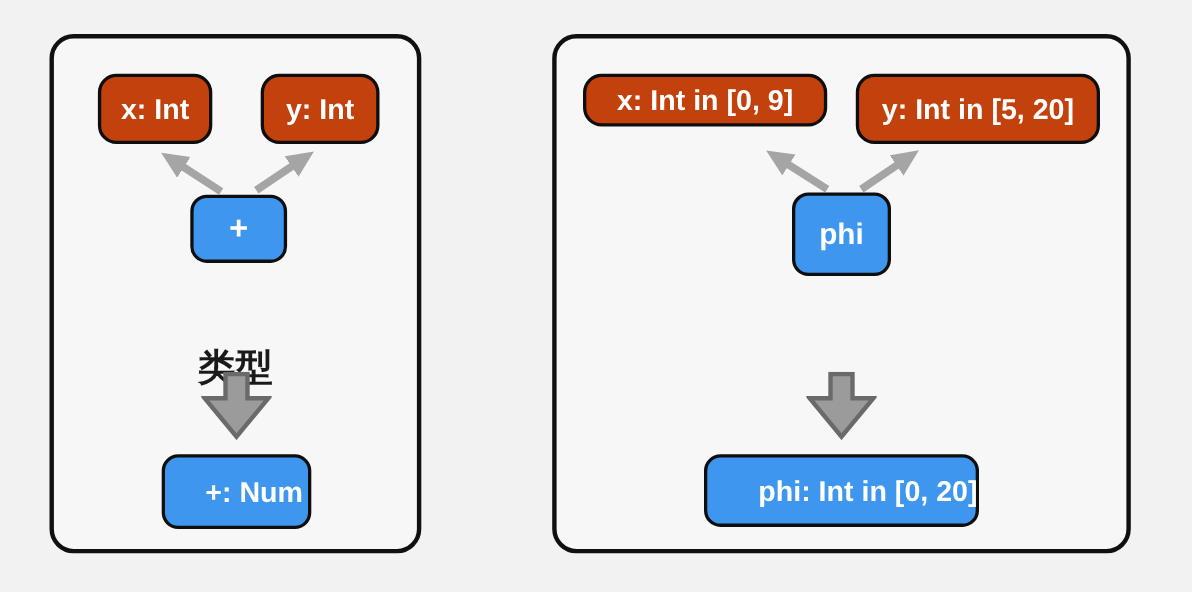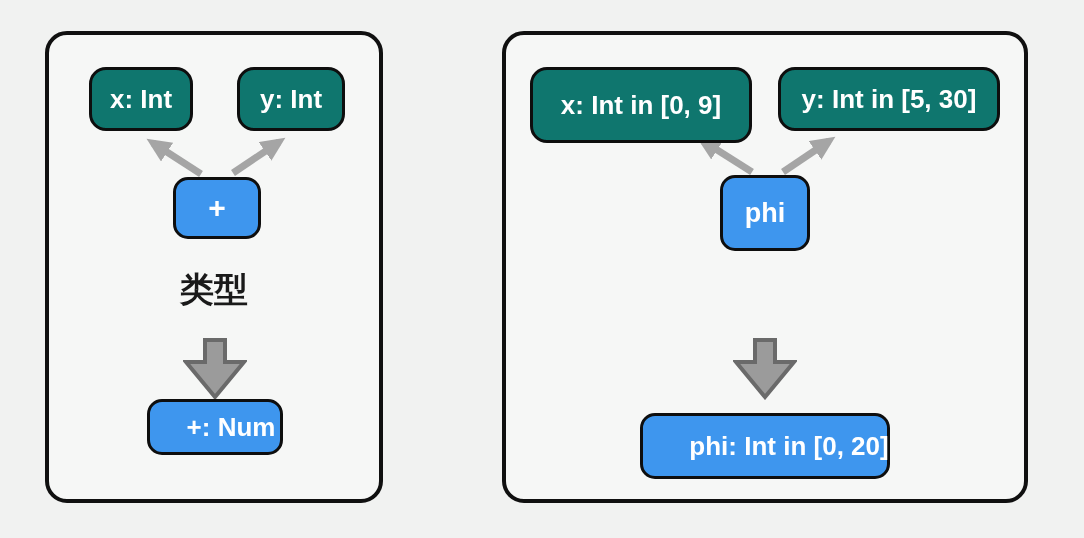--- a/index.html
+++ b/index.html
@@ -23,49 +23,50 @@
 
   .edges {
     position:absolute; left:0; top:0;
     width:100%; height:100%;
     pointer-events:none;
   }
 
   .node {
     position:absolute;
     display:flex; align-items:center; justify-content:center;
-    background:#0f766e;
+    background:#c2410c;
     border:3px solid #0e0e0e;
     border-radius:17px;
     color:#ffffff;
     font-size:26px;
     font-weight:600;
     white-space:nowrap;
   }
   .node.dark { background:#3e96ee; border-radius:15px; }
 
   
   .pl-x   { left:40px;  top:32px;  width:104px; height:64px; }
   .pl-y   { left:188px; top:32px;  width:108px; height:64px;text-align:right; }
   .pl-op  { left:124px; top:142px; width:88px;  height:62px; font-size:30px; }
-  .pl-res { left:98px;  top:364px; width:136px; height:56px;padding-left:32px; }
+  .pl-res { left:98px;  top:378px; width:136px; height:68px;padding-left:32px; }
 
   
-  .pr-x   { left:24px;  top:32px;  width:222px; height:76px; }
+  .pr-x   { left:24px;  top:32px;  width:222px; height:48px; }
   .pr-y   { left:272px; top:32px;  width:222px; height:64px; }
   .pr-op  { left:214px; top:140px; width:90px;  height:76px; font-size:27px; }
   .pr-res { left:134px; top:378px; width:250px; height:66px;padding-left:48px; }
 
   .panel-title {
     position:absolute; left:0; right:0;
     text-align:center;
     font-size:34px;
     font-weight:700;
     color:#1a1a1a;
     line-height:40px;
+    margin-top:45px;
   }
   .pl-title { top:234px; }
   .pr-title { top:236px; }
 
   .block-arrow {
     position:absolute;
     width:64px; height:62px;
   }
   .pl-down { left:134px; top:303px; }
   .pr-down { left:227px; top:303px; }
@@ -123,21 +124,21 @@
     </g>
     <g>
       <line x1="277" y1="137" x2="323" y2="106" stroke="#a5a5a5" stroke-width="7" marker-end="url(#ahR)"></line>
     </g>
   </svg>
 
   <div class="node pr-x">
     <span>x: Int in [0, 9]</span>
   </div>
   <div class="node pr-y">
-    <span>y: Int in [5, 30]</span>
+    <span>y: Int in [5, 20]</span>
   </div>
   <div class="node dark pr-op">
     <span>phi</span>
   </div>
 
 
   <svg class="block-arrow pr-down" viewBox="0 0 64 62" aria-hidden="true">
     <path d="M22,2 L42,2 L42,24 L61,24 L32,59 L3,24 L22,24 Z" fill="#9b9b9b" stroke="#6a6a6a" stroke-width="4" stroke-linejoin="miter"></path>
   </svg>
 

